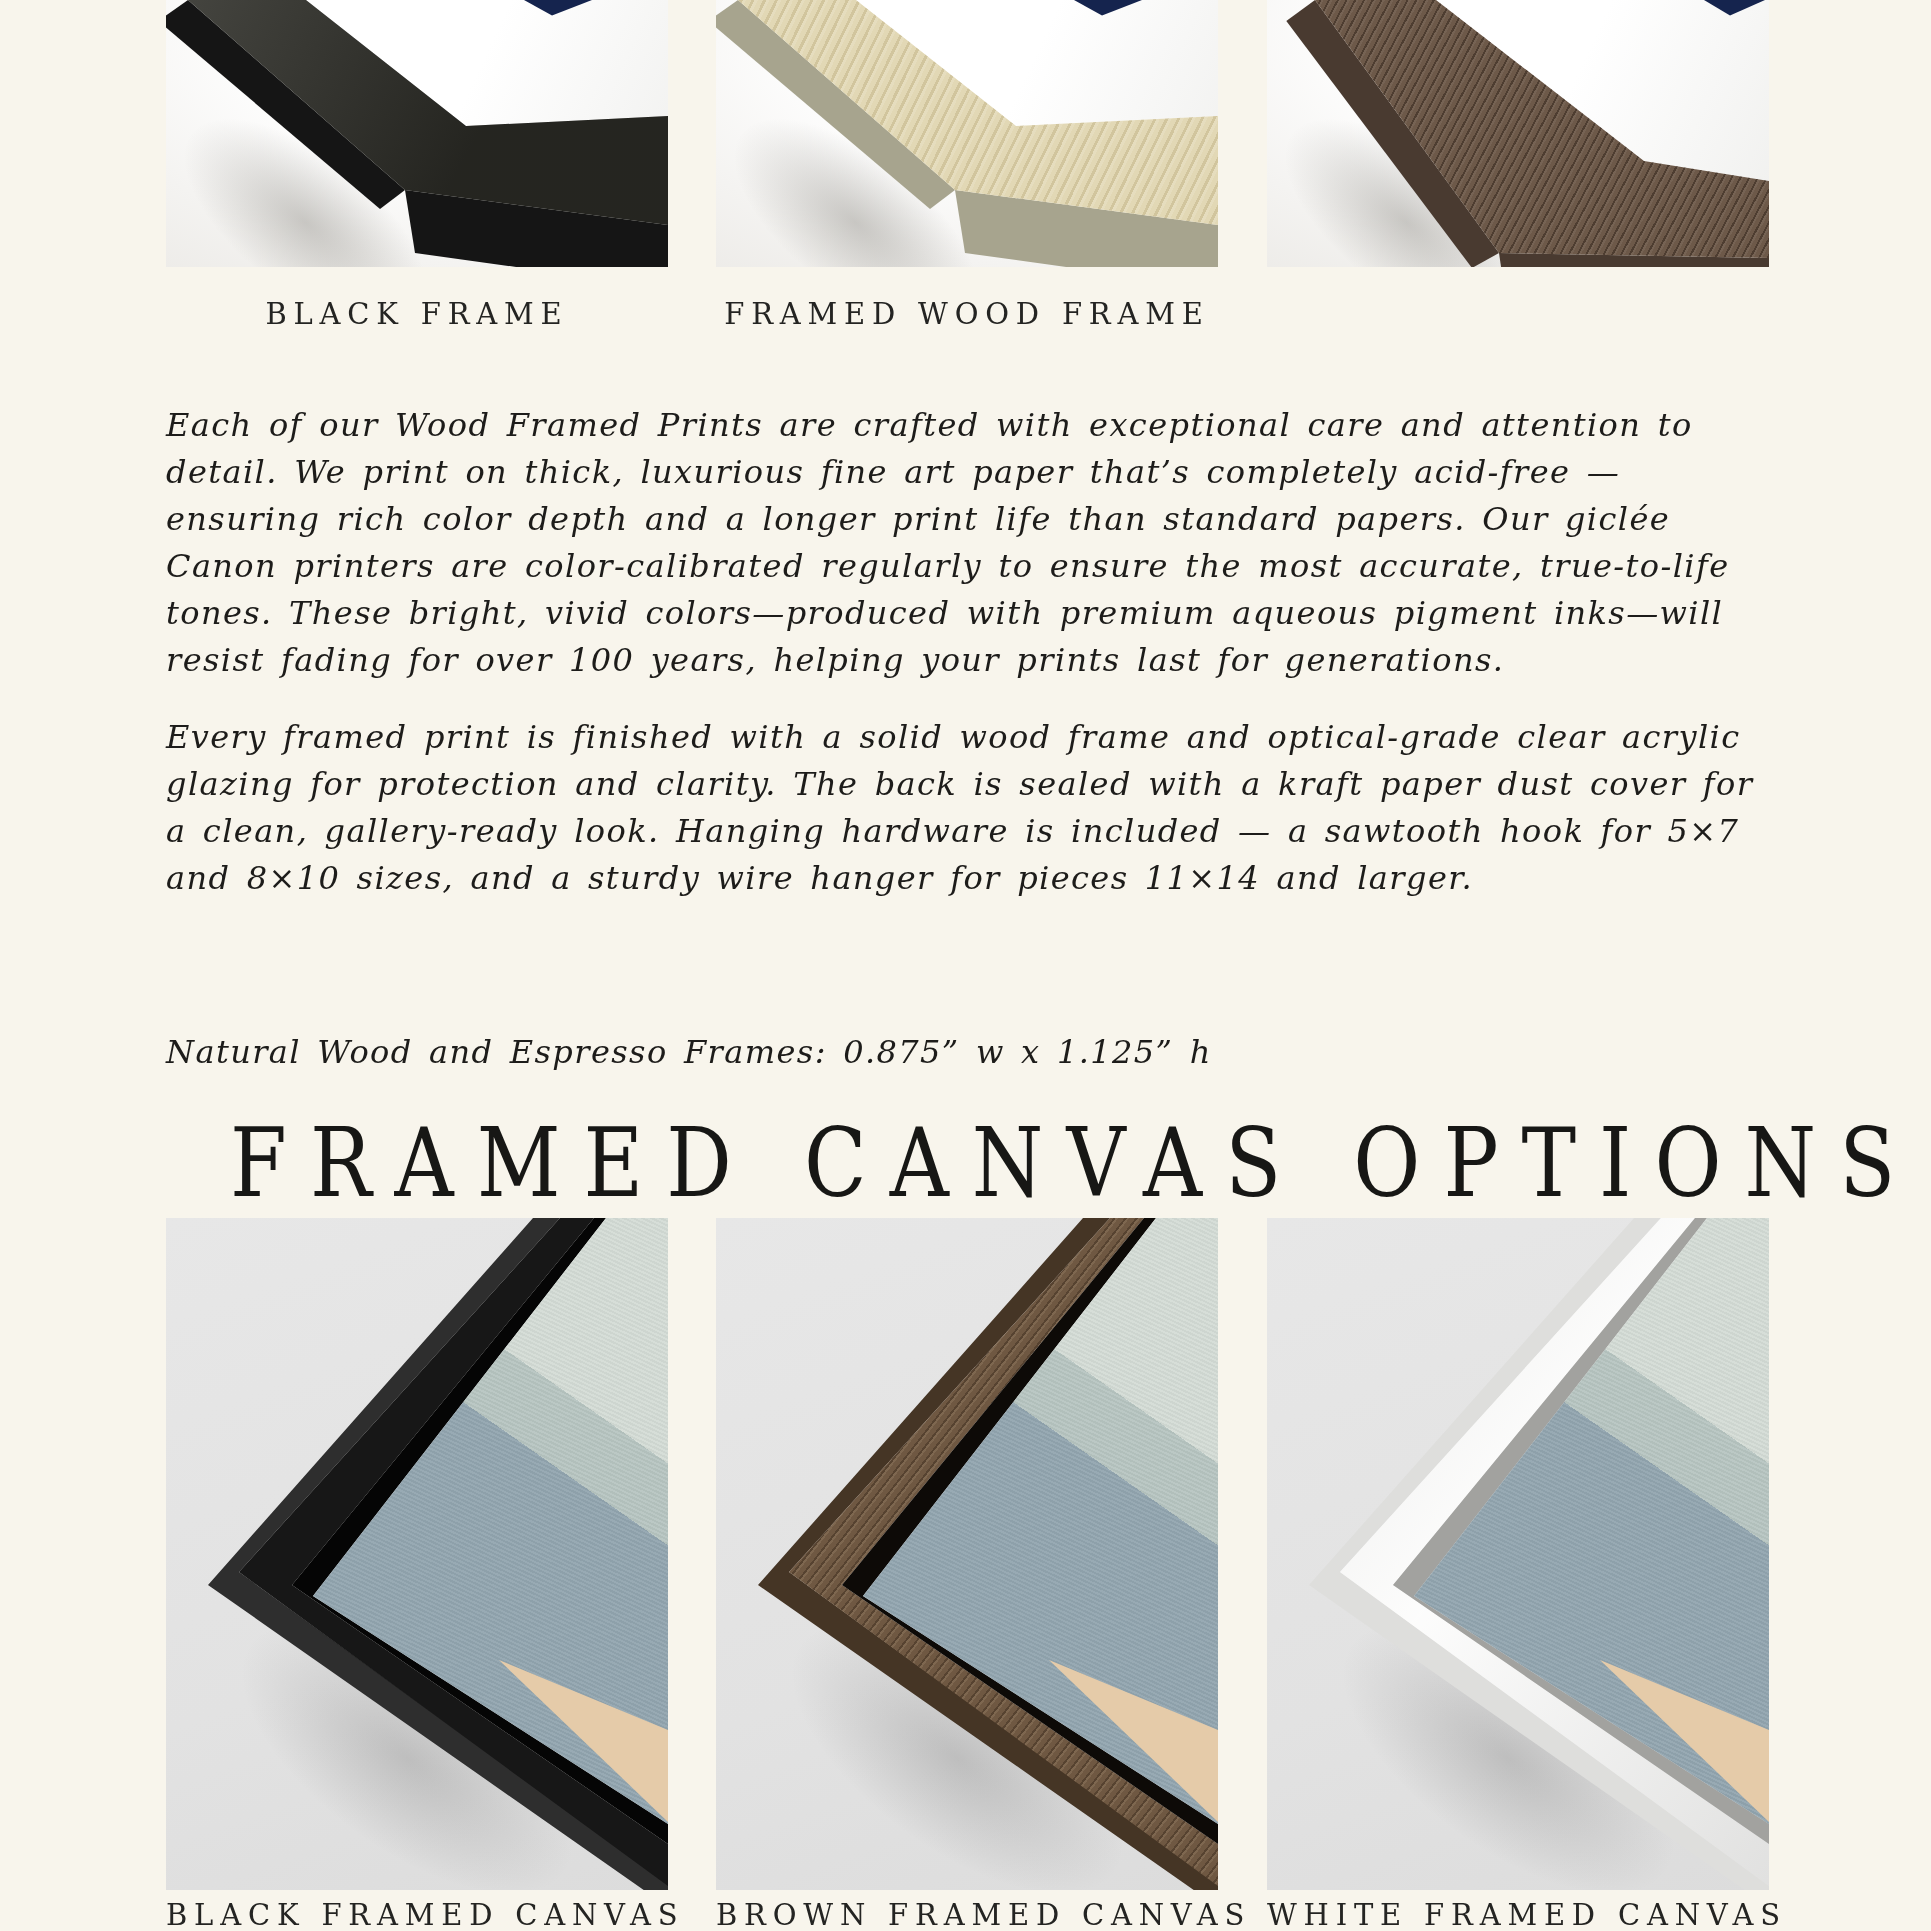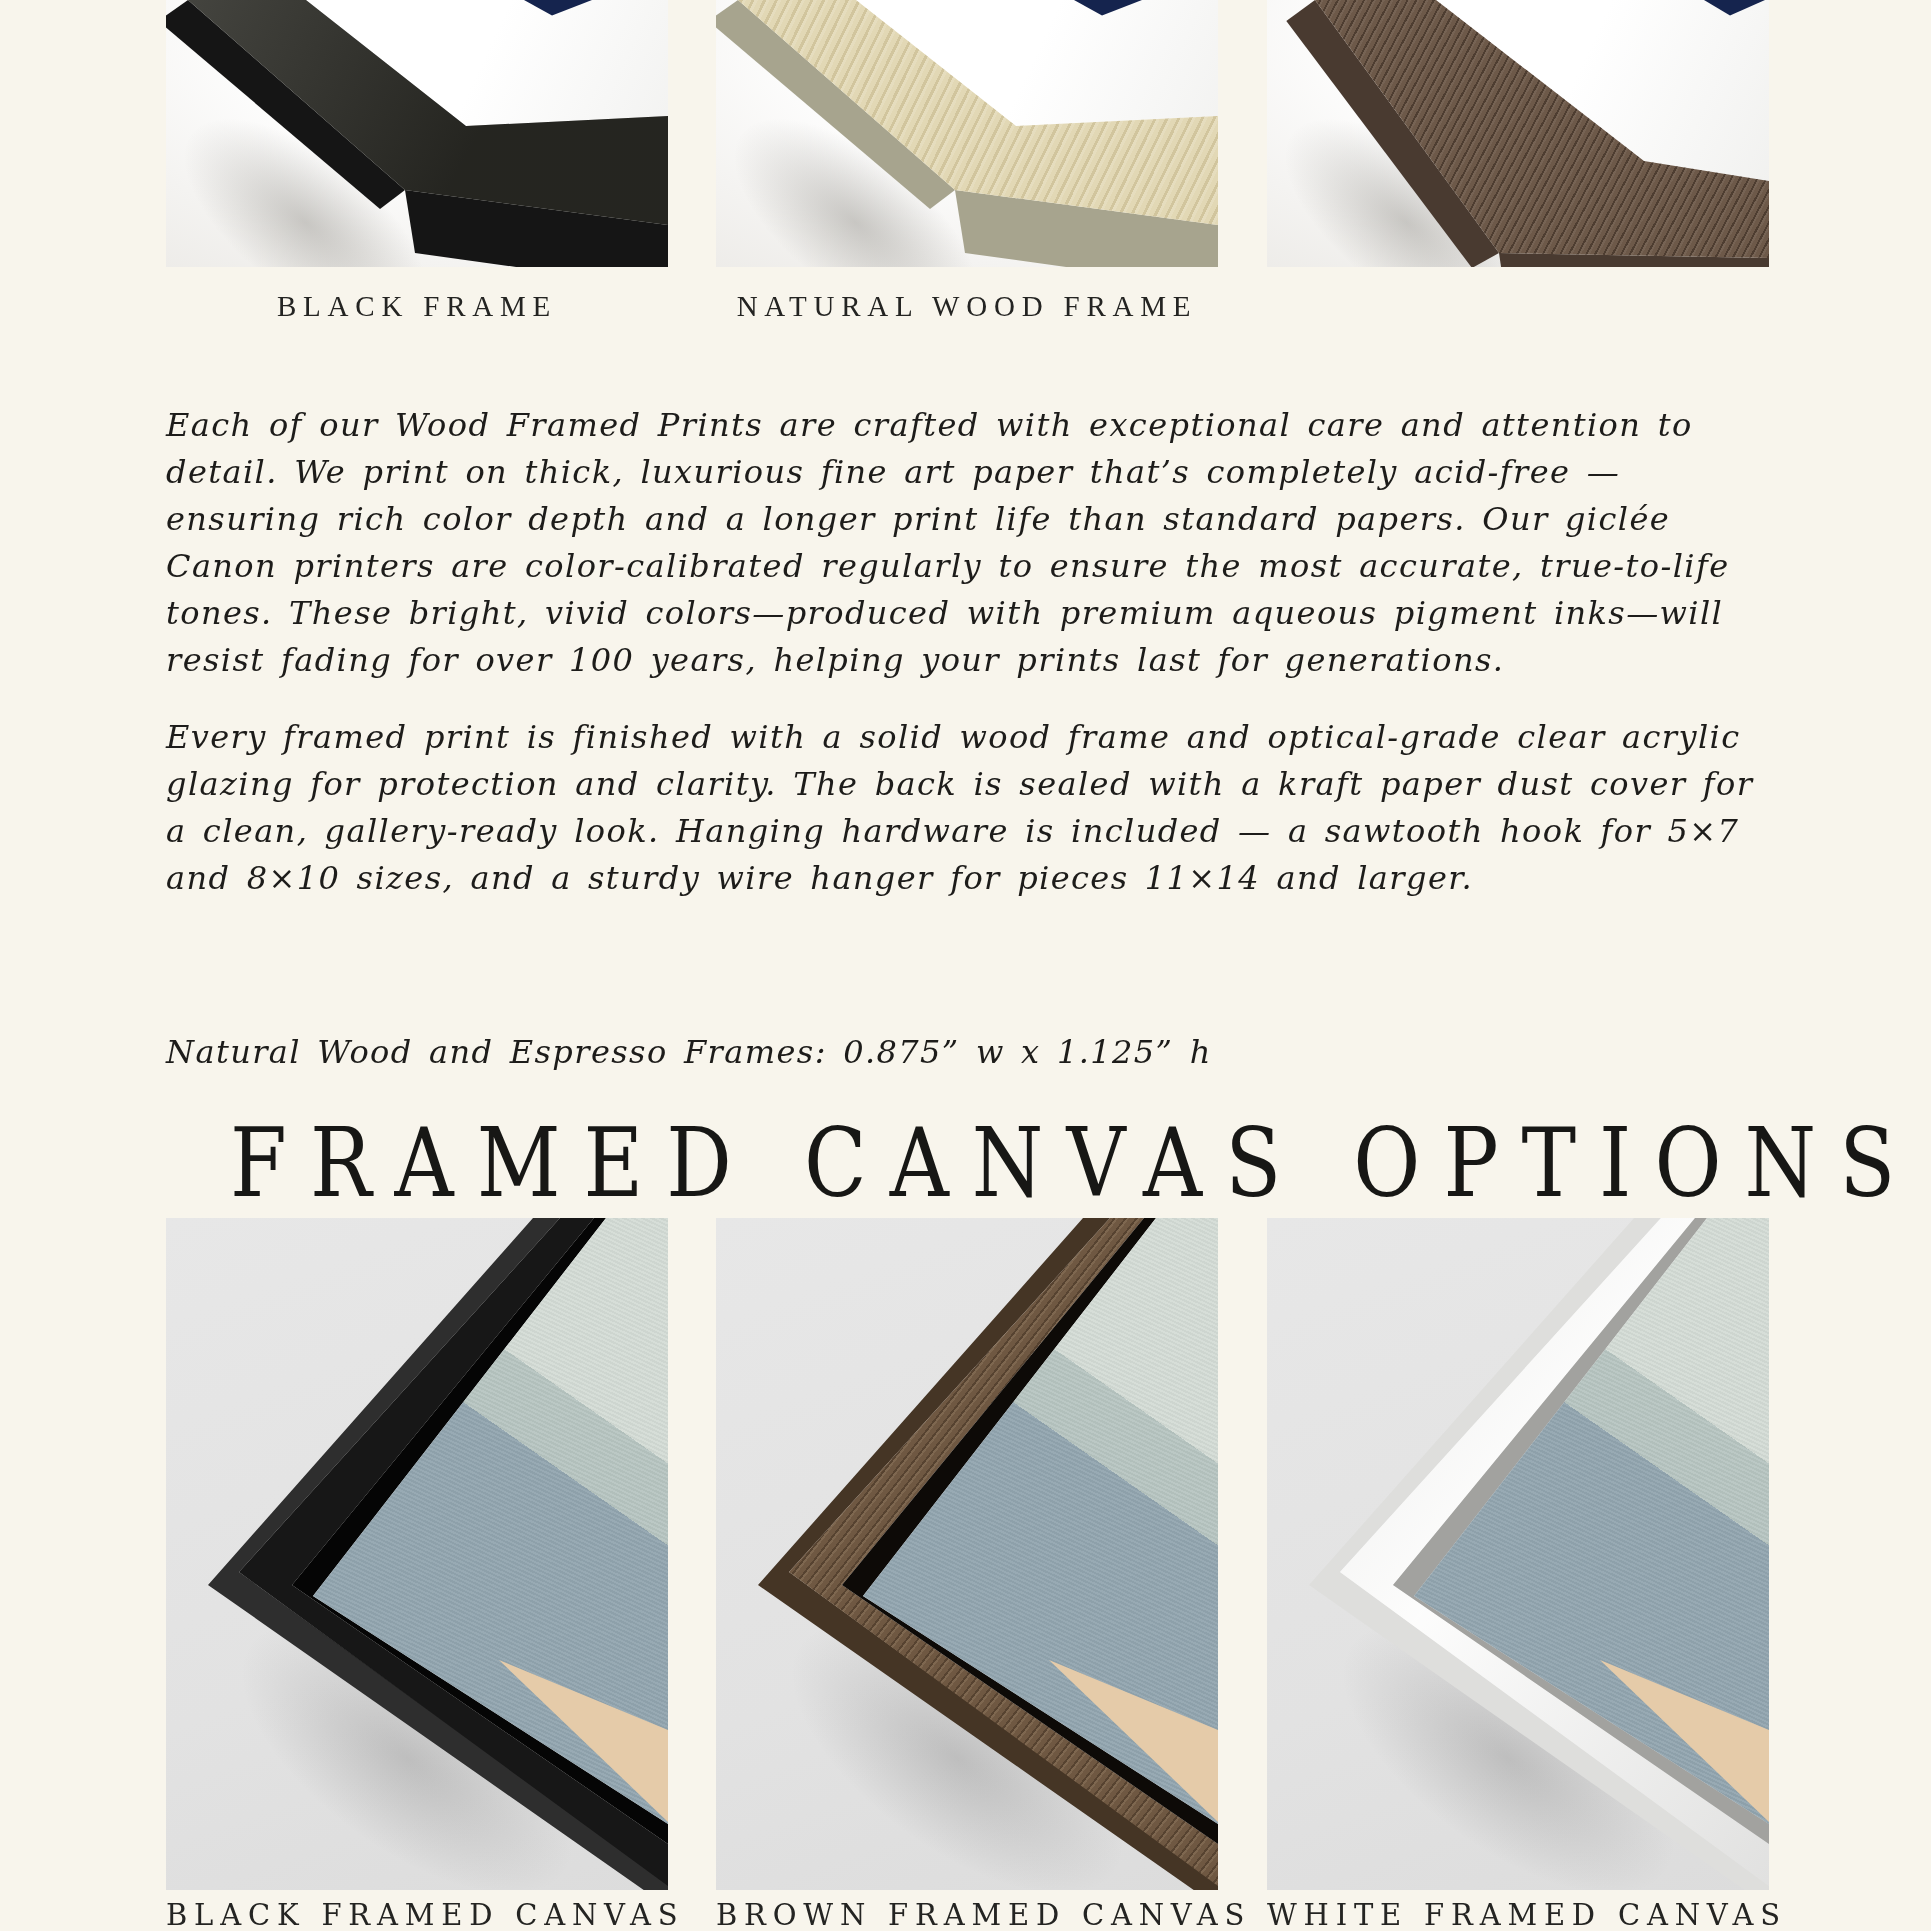--- a/index.html
+++ b/index.html
@@ -45,21 +45,21 @@
   .face-wood::after{content:"";position:absolute;inset:0;
     background:repeating-linear-gradient(116deg, rgba(166,148,96,.28) 0 2.9px, rgba(255,255,255,.12) 2.9px 5.8px, rgba(0,0,0,0) 5.8px 10.6px);}
   .face-espresso::after{content:"";position:absolute;inset:0;
     background:repeating-linear-gradient(118deg, rgba(20,10,4,.35) 0 1.9px, rgba(255,255,255,.06) 1.9px 3.9px, rgba(0,0,0,0) 3.9px 7.7px);}
 
   
   .caption{
     position:absolute;width:502px;text-align:center;
     font-size:29px;letter-spacing:6.8px;color:#242422;white-space:nowrap;
   }
-  .caption.toprow{top:290px;font-family:Liberation Serif, serif;}
+  .caption.toprow{top:297px;}
   .caption.bottomrow{top:1898px;}
 
   
   .copy{
     position:absolute;left:166px;width:1610px;
     font-style:italic;font-size:32px;line-height:47px;
     letter-spacing:1.4px;word-spacing:4.8px;color:#1d1c1a;
     white-space:pre-wrap;margin:0;
   }
   .para1{top:402px;}
@@ -131,21 +131,21 @@
   <figure class="tile top-tile g3 col2" style="--face: #6d5949; --side: #493a30; --art: #15244e;">
     <div class="soft-shadow"></div>
     <div class="side-left"></div>
     <div class="side-bottom"></div>
     <div class="mat"></div>
     <div class="art"></div>
     <div class="face face-espresso"></div>
   </figure>
 
   <div class="caption toprow col0">BLACK FRAME</div>
-  <div class="caption toprow col1">NATURAL WOOD FRAME</div>
+  <div class="caption toprow col1">FRAMED WOOD FRAME</div>
 
   <p class="copy para1">Each of our Wood Framed Prints are crafted with exceptional care and attention to detail. We print on thick, luxurious fine art paper that’s completely acid-free — ensuring rich color depth and a longer print life than standard papers. Our giclée Canon printers are color-calibrated regularly to ensure the most accurate, true-to-life tones. These bright, vivid colors—produced with premium aqueous pigment inks—will resist fading for over 100 years, helping your prints last for generations.</p>
   <p class="copy para2">Every framed print is finished with a solid wood frame and optical-grade clear acrylic glazing for protection and clarity. The back is sealed with a kraft paper dust cover for a clean, gallery-ready look. Hanging hardware is included — a sawtooth hook for 5×7 and 8×10 sizes, and a sturdy wire hanger for pieces 11×14 and larger.</p>
 
   <div class="copy dims">
     <div>Natural Wood and Espresso Frames: 0.875” w x 1.125” h</div>
   </div>
 
   <h2 class="canvas-heading">FRAMED CANVAS OPTIONS</h2>
 

